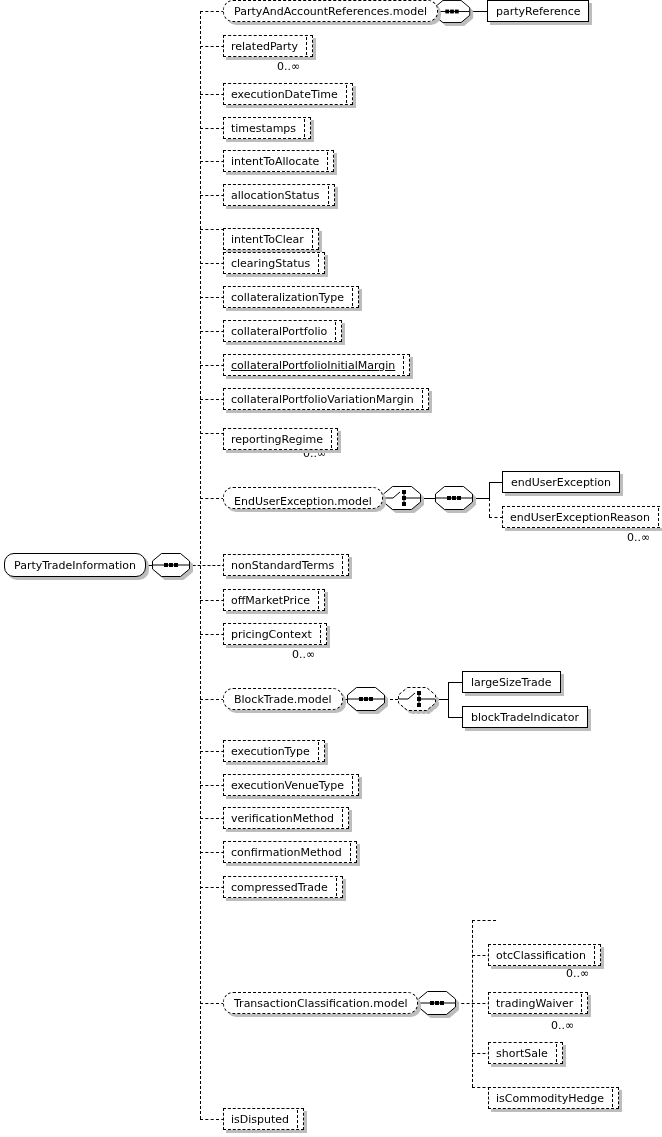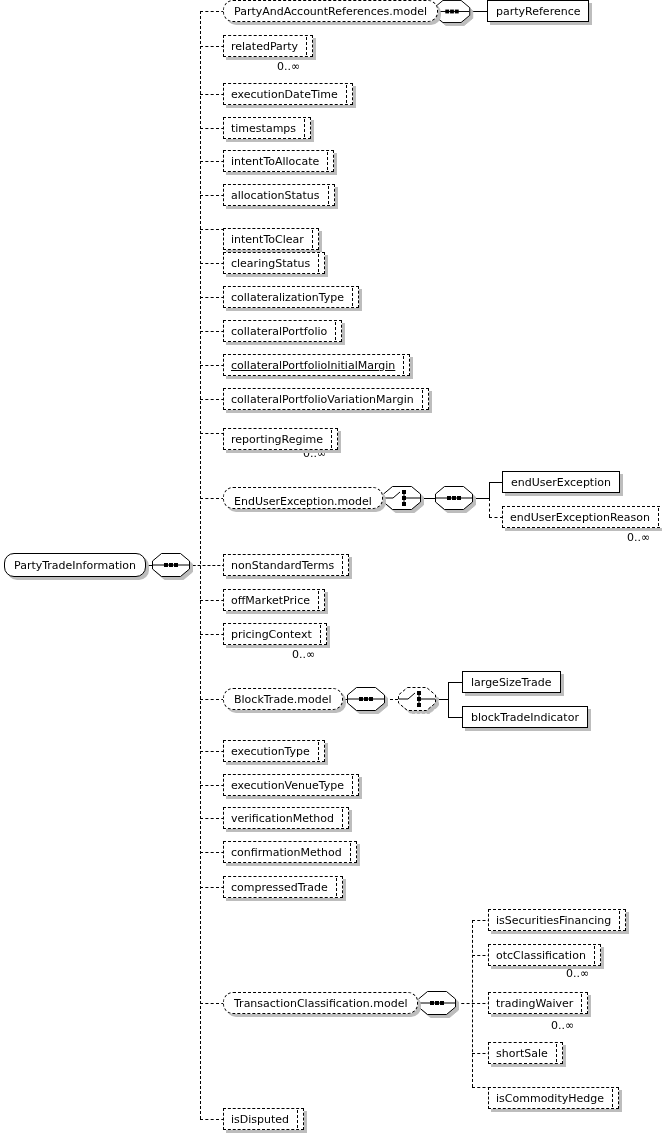--- a/index.html
+++ b/index.html
@@ -259,24 +259,20 @@
     <span class="innerline"></span>
   </div>
   <div class="box dashed" style="left:223px;top:876px;">
     <span>compressedTrade</span>
     <span class="innerline"></span>
   </div>
 
   <div class="box model" style="left:223px;top:992px;">
     <span>TransactionClassification.model</span>
   </div>
-  <div class="box dashed" style="left:488px;top:909px;">
-    <span>isSecuritiesFinancing</span>
-    <span class="innerline"></span>
-  </div>
   <div class="box dashed" style="left:488px;top:944px;">
     <span>otcClassification</span>
     <span class="innerline"></span>
   </div>
   <div class="occ" style="left:566px;top:967px;">0..∞</div>
   <div class="box dashed" style="left:488px;top:992px;">
     <span>tradingWaiver</span>
     <span class="innerline"></span>
   </div>
   <div class="occ" style="left:551px;top:1019px;">0..∞</div>

